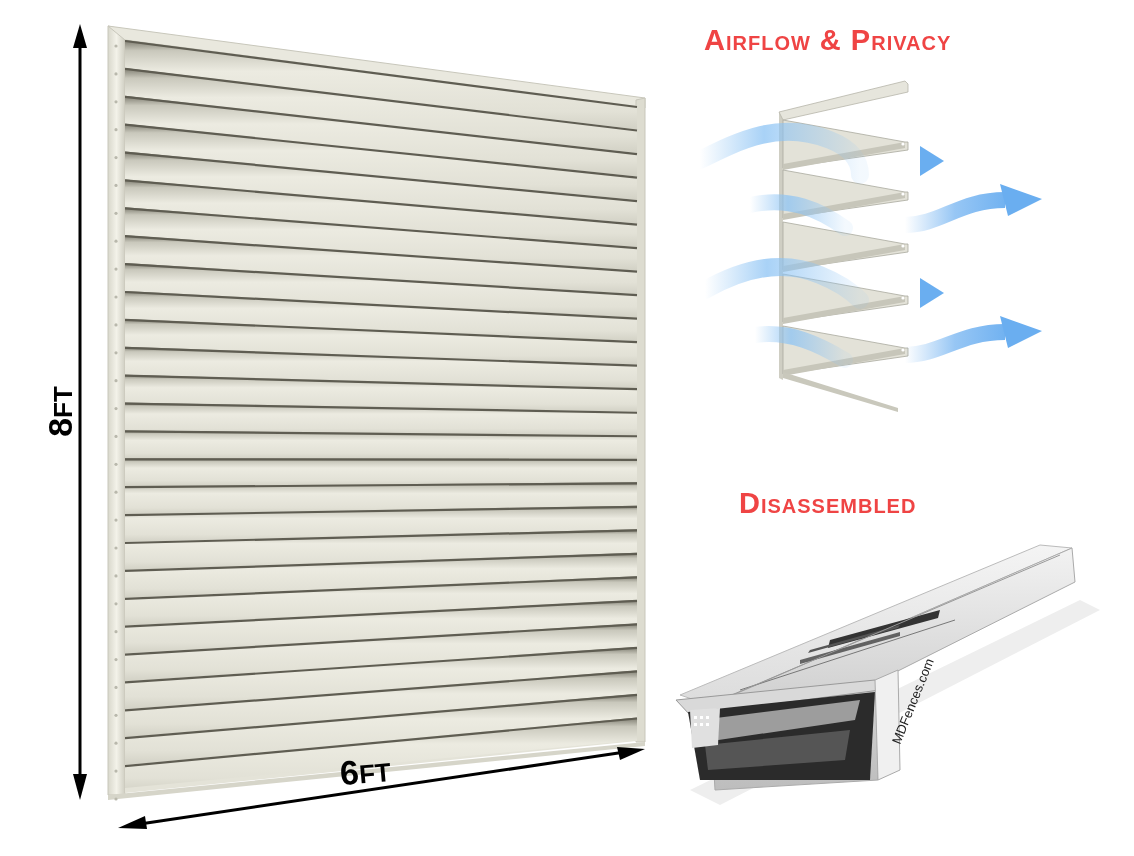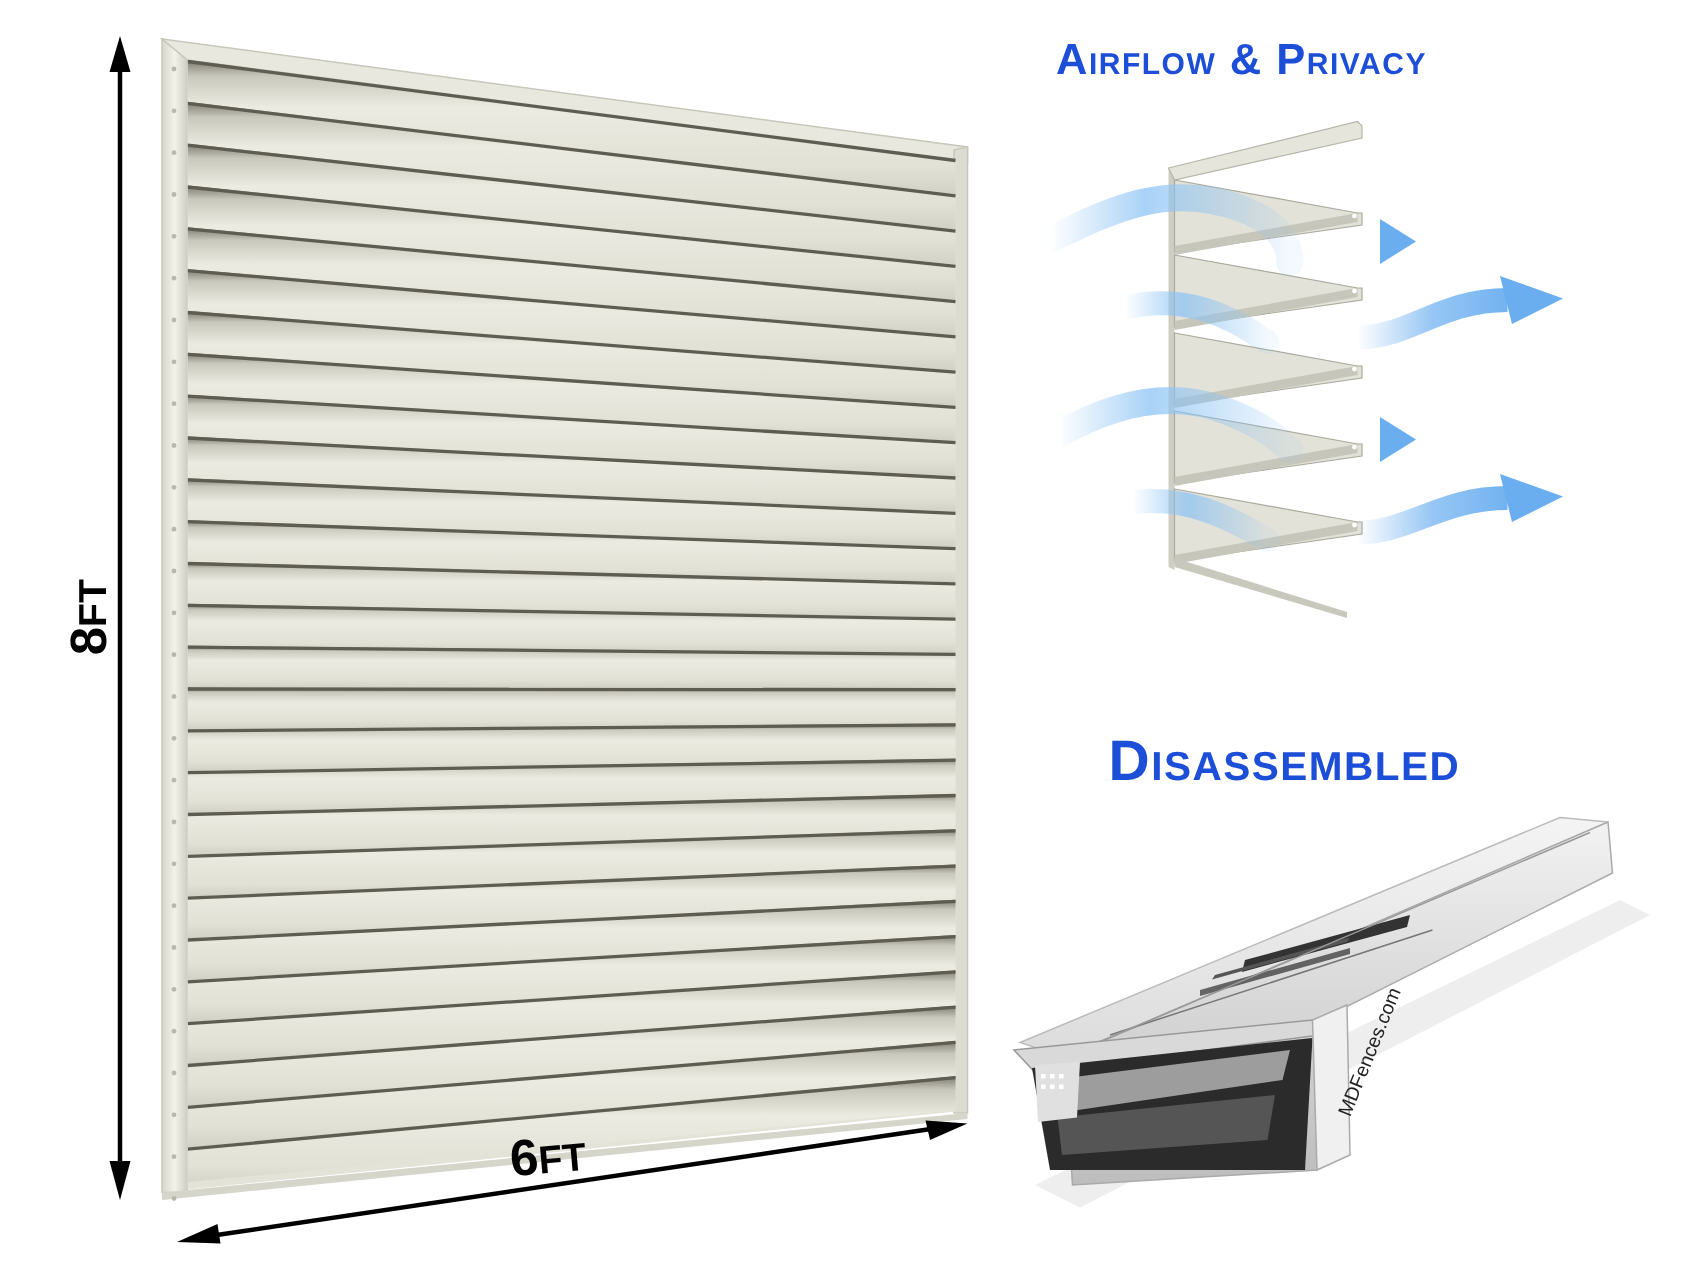--- a/index.html
+++ b/index.html
@@ -1,25 +1,25 @@
 <!DOCTYPE html>
 <html><head>
   <meta charset="utf-8">
   <style>
     html, body { margin: 0; padding: 0; background: #ffffff; }
     body { width: 1134px; height: 856px; position: relative; overflow: hidden;
            font-family: "Liberation Sans", sans-serif; }
     .layer { position: absolute; left: 0; top: 0; }
     .title {
       position: absolute; font-family: "Liberation Sans", sans-serif;
-      font-weight: bold; color: #1d4ed8; letter-spacing: 1px;
+      font-weight: bold; color: #ef4444; letter-spacing: 1px;
       font-variant: small-caps; white-space: nowrap;
     }
     .title-airflow { left: 704px; top: 24px; font-size: 29px; }
-    .title-disassembled { left: 739px; top: 487px; font-size: 38px; }
+    .title-disassembled { left: 739px; top: 487px; font-size: 29px; }
     .dim-label { position: absolute; font-weight: bold; color: #000;
                  font-family: "Liberation Sans", sans-serif; white-space: nowrap; }
     .dim-8ft { left: 20px; top: 392px; font-size: 34px; transform: rotate(-90deg);
                transform-origin: center; width: 80px; text-align: center; }
     .dim-6ft { left: 340px; top: 752px; font-size: 34px; transform: rotate(-5deg); }
     .dim-label .small { font-size: 26px; }
   </style>
 </head>
 <body>
 

